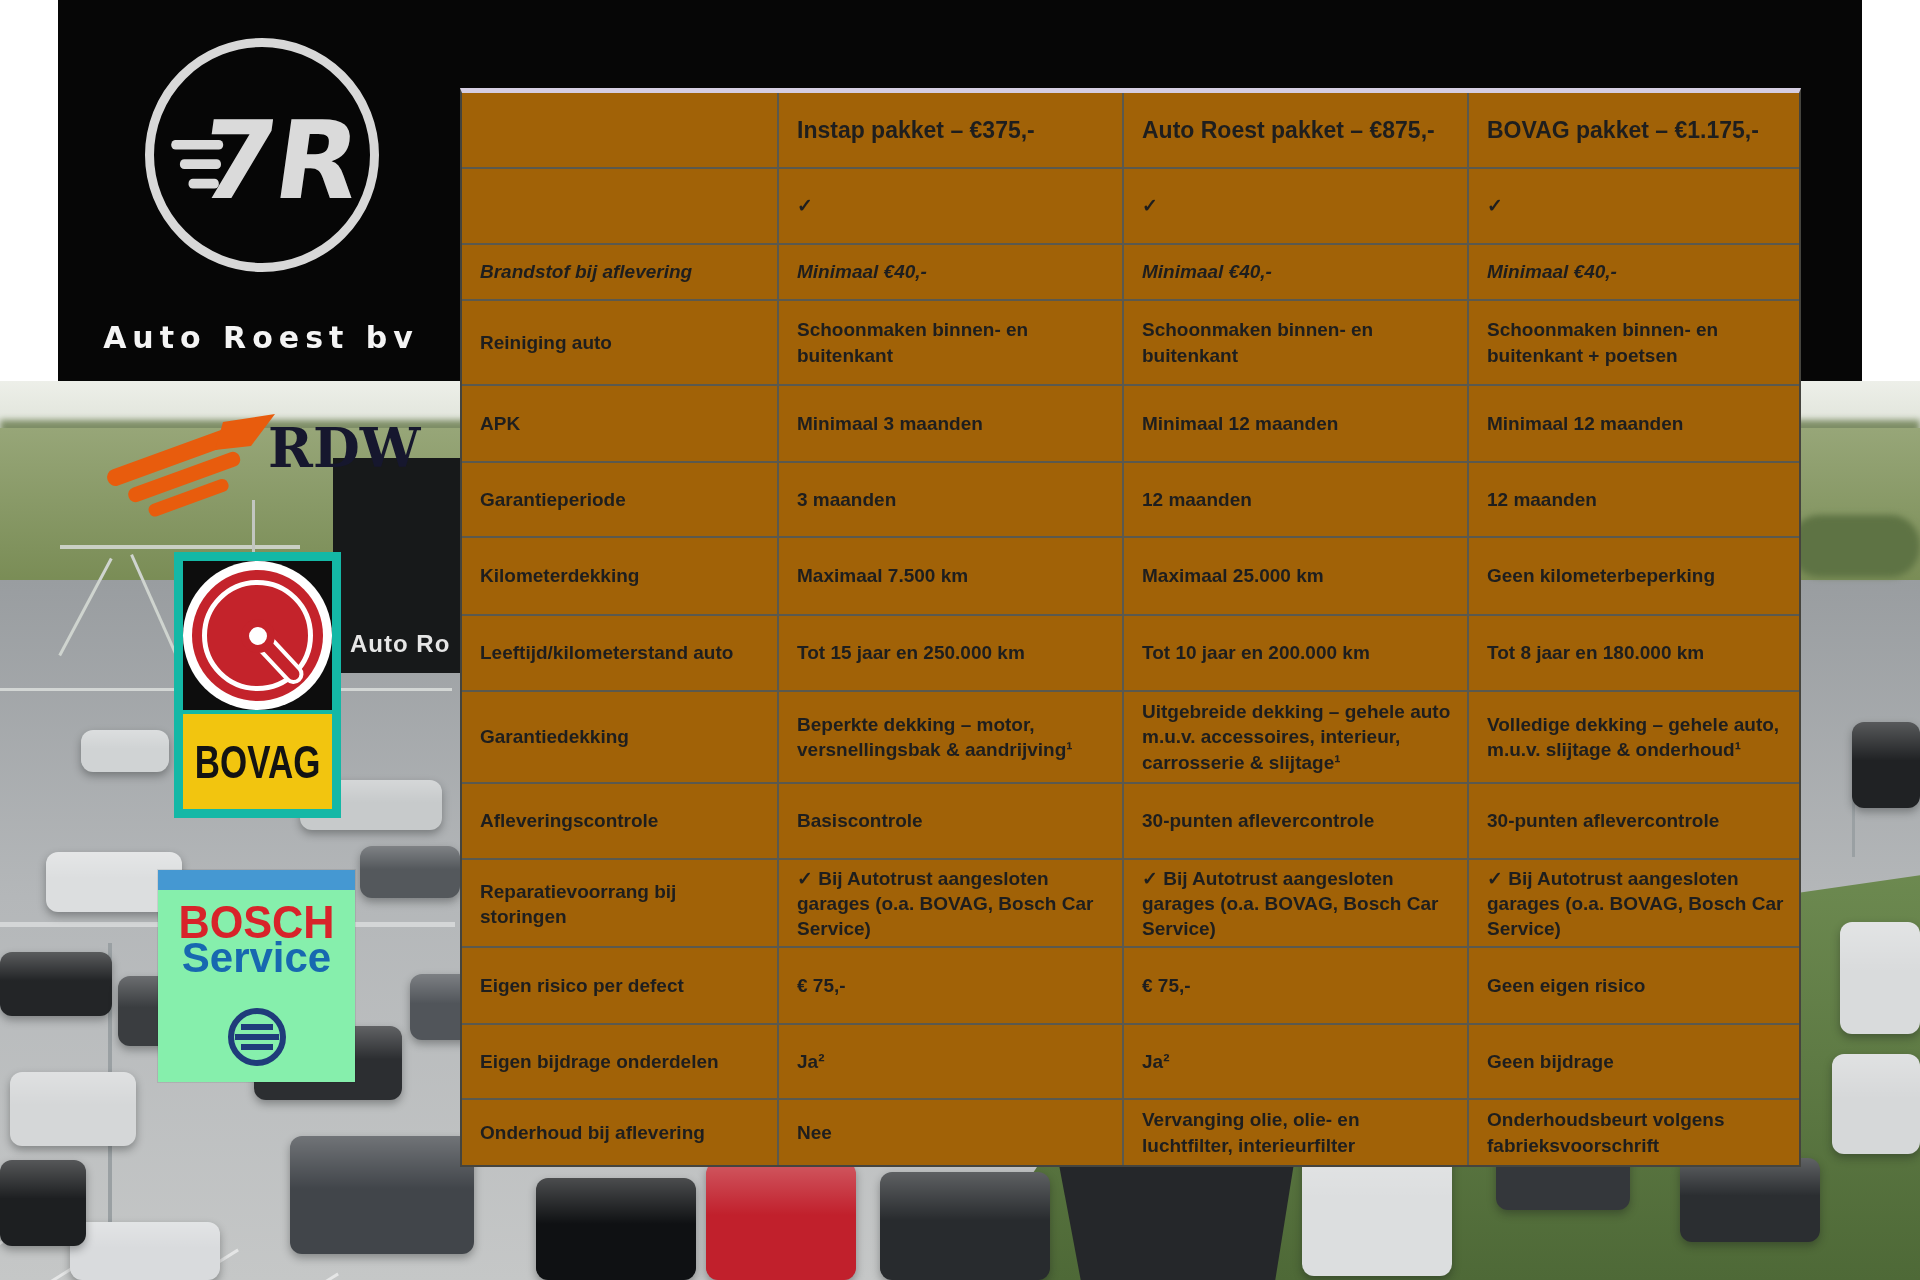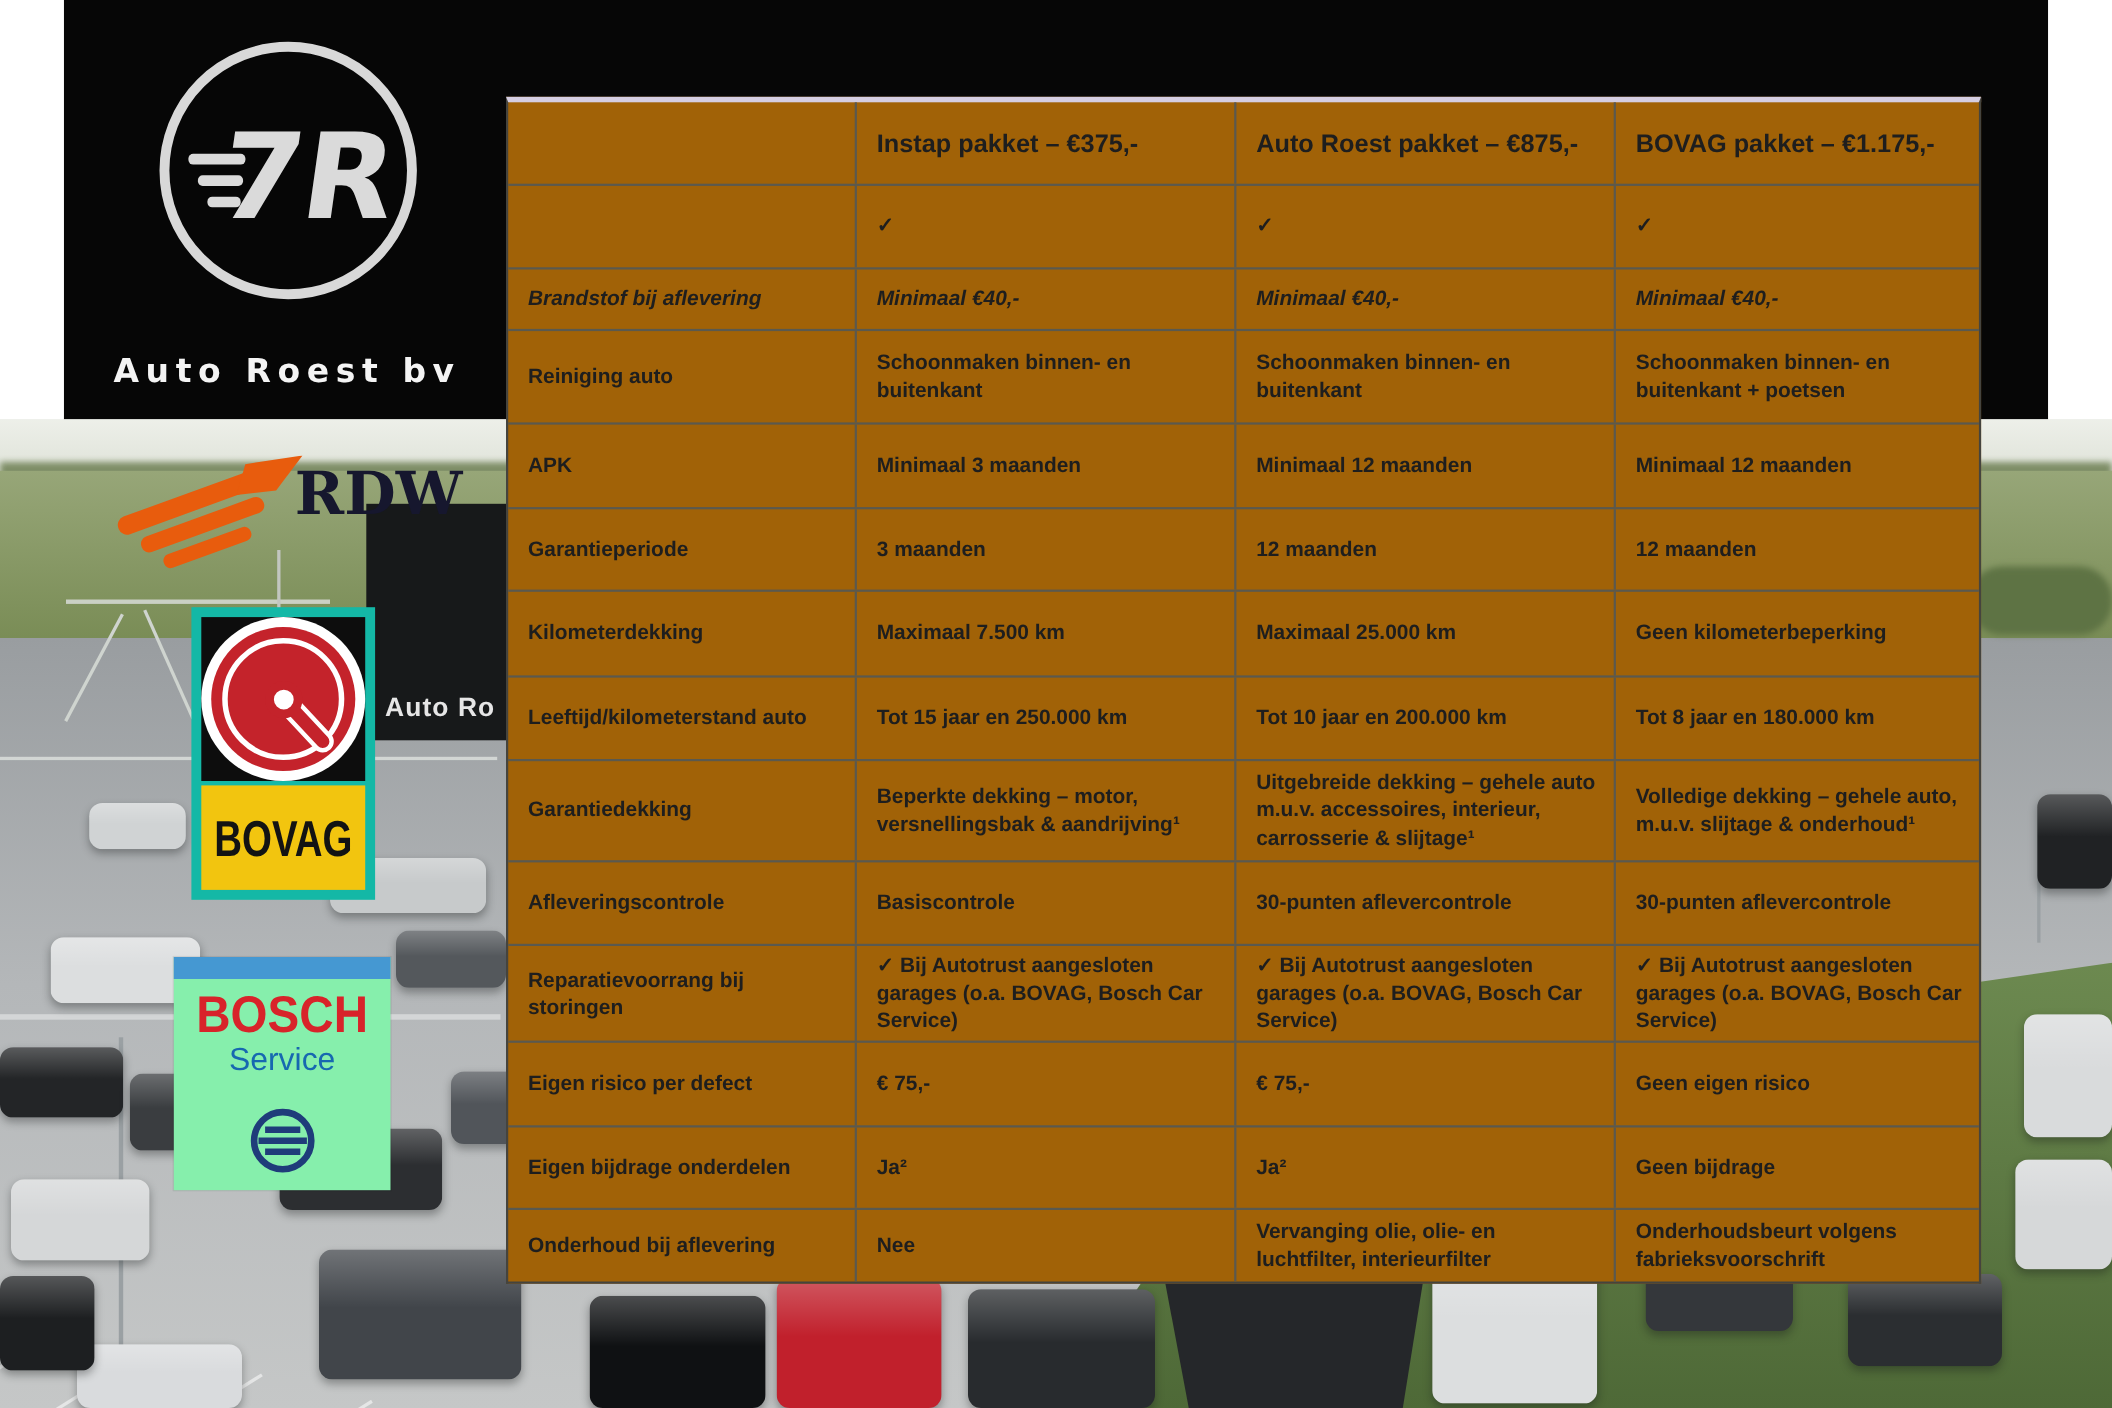--- a/index.html
+++ b/index.html
@@ -64,21 +64,21 @@
   .bovag-band{position:absolute;left:9px;top:162px;width:149px;height:95px;background:#f2c50f;
               display:flex;align-items:center;justify-content:center;}
   .bovag-text{font-size:46px;font-weight:bold;color:#131313;transform:scaleX(.76);letter-spacing:0;}
 
   
   .bosch{position:absolute;left:158px;top:870px;width:197px;height:212px;background:#86efac;z-index:5;
          box-shadow:0 0 0 1px rgba(0,0,0,.08);}
   .bosch-bar{position:absolute;left:0;top:0;width:100%;height:20px;background:#4598d2;}
   .bosch-name{position:absolute;top:24px;width:100%;text-align:center;font-size:47px;font-weight:bold;
               color:#d8232a;transform:scaleX(.92);}
-  .bosch-service{position:absolute;top:78px;width:100%;text-align:center;font-size:29px;font-weight:normal;
+  .bosch-service{position:absolute;top:64px;width:100%;text-align:center;font-size:42px;font-weight:bold;
                  color:#1768b0;}
   .bosch-symbol{position:absolute;left:50%;top:136px;margin-left:-31px;}
 
   
   .pkg-table{position:absolute;left:460px;top:88px;width:1341px;z-index:6;box-sizing:border-box;
              background:#a16207;border:2px solid #45443e;border-top:5px solid #d5cee2;}
   .trow{display:grid;grid-template-columns:317px 345px 345px auto;box-sizing:border-box;
         border-bottom:2px solid #5a594f;}
   .trow:last-child{border-bottom:none;}
   .tcell{box-sizing:border-box;border-right:2px solid #5a594f;display:flex;align-items:center;

